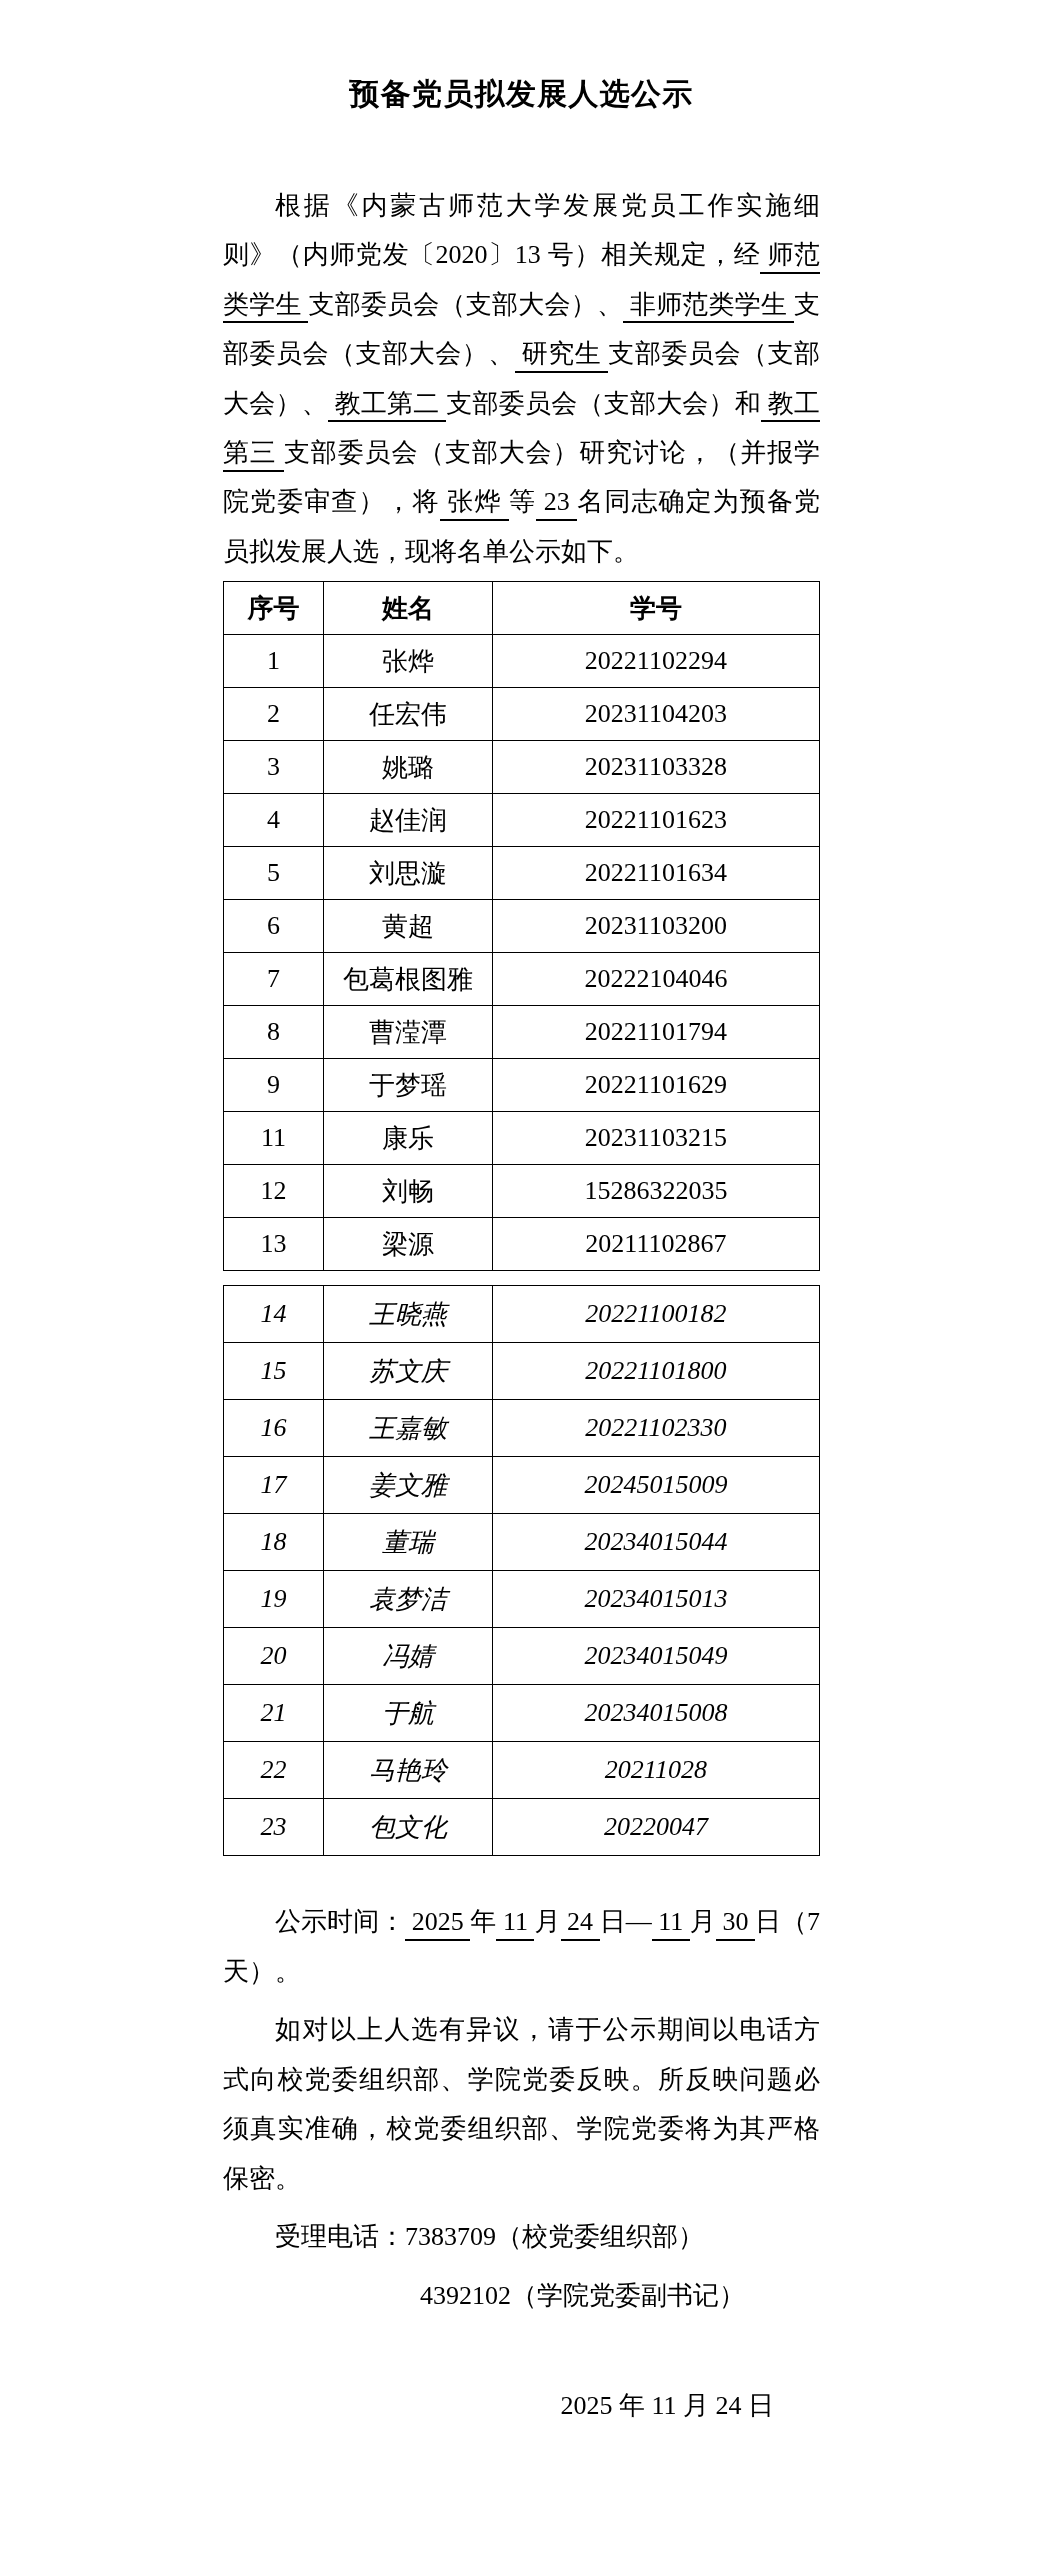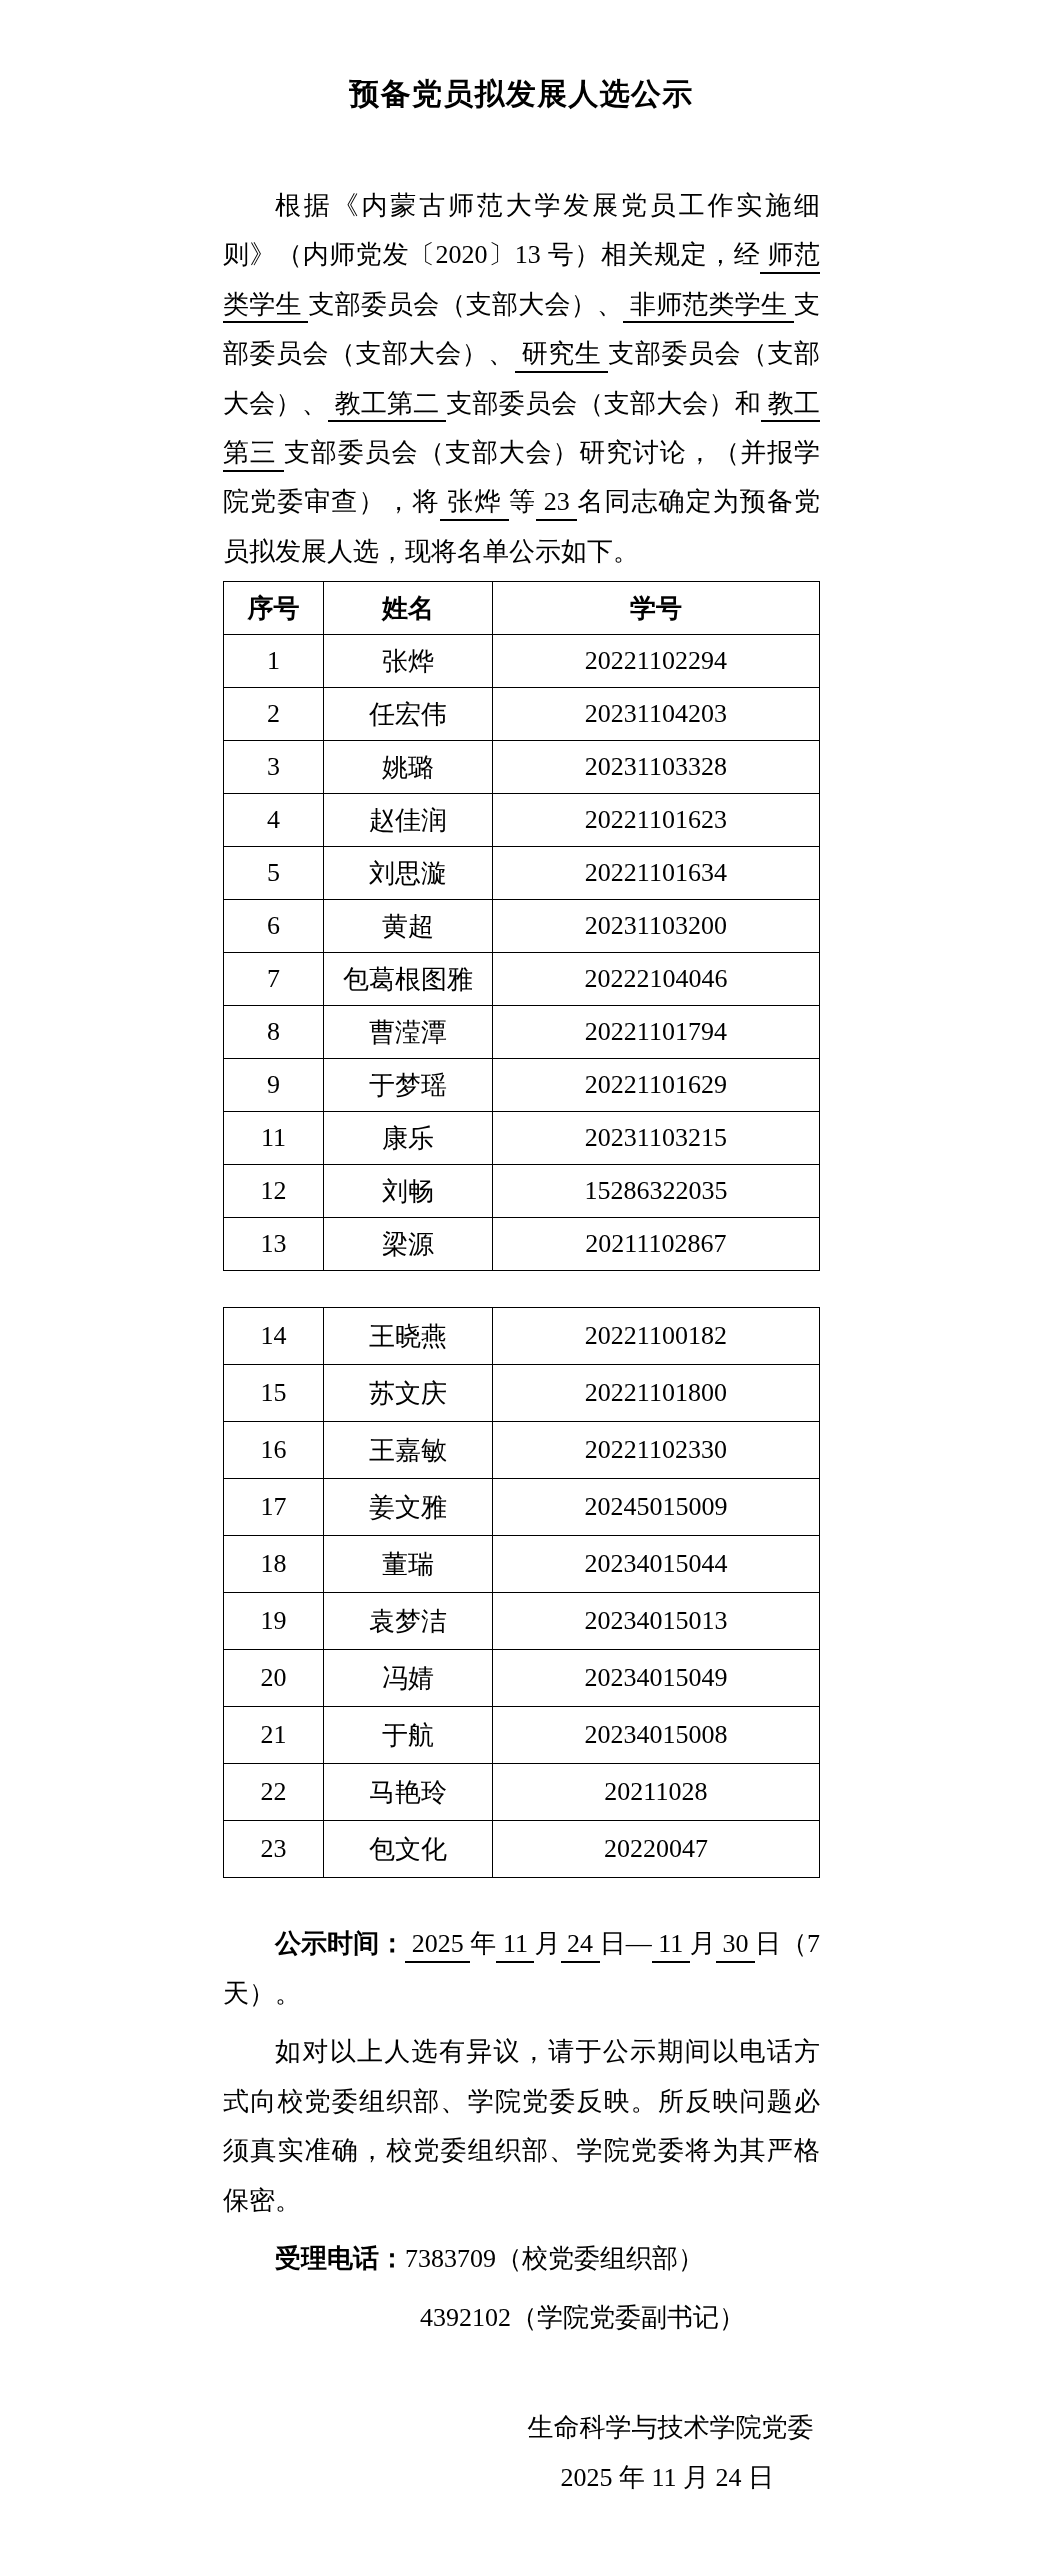--- a/index.html
+++ b/index.html
@@ -32,21 +32,21 @@
     line-height: 1.9;
     text-align: justify;
     word-break: break-all;
   }
   .indent { text-indent: 2em; }
   .ul {
     border-bottom: 2px solid #000;
     padding-bottom: 2.6px;
     white-space: pre-wrap;
   }
-  .b { font-weight: bold; }
+  .b { font-weight: normal; }
   table.roster {
     width: 100%;
     border-collapse: collapse;
     table-layout: fixed;
     margin: 0;
   }
   table.roster col.c1 { width: 16.8%; }
   table.roster col.c2 { width: 28.3%; }
   table.roster col.c3 { width: 54.9%; }
   table.roster th, table.roster td {
@@ -54,21 +54,21 @@
     text-align: center;
     vertical-align: middle;
     font-size: 26px;
     font-weight: normal;
     padding: 0;
     box-sizing: border-box;
   }
   table.roster th { font-weight: bold; }
   table.t1 { margin-top: 5.3px; }
   table.t1 th, table.t1 td { height: 53px; }
-  table.t2 { margin-top: 36px; }
+  table.t2 { margin-top: 14px; font-style: italic; }
   table.t2 td { height: 57px; }
   .notice-time { margin-top: 41px; }
   .objection { margin-top: 9.2px; }
   .phone-line1 { margin-top: 9.2px; text-indent: 2em; }
   .phone-line2 { margin-top: 9.2px; padding-left: 197px; }
   .signature { margin-top: 61px; text-align: right; }
   .signature p { margin: 0; font-size: 26px; line-height: 1.9; }
   .sig-org  { padding-right: 6.6px; }
   .sig-date { padding-right: 46px; }
 </style>
@@ -220,18 +220,17 @@
 
   <p class="para indent notice-time" id="notice-time-line"><span class="b">公示时间：</span><span class="ul"> 2025 </span><span>年</span><span class="ul"> 11 </span><span>月</span><span class="ul"> 24 </span><span>日—</span><span class="ul"> 11 </span><span>月</span><span class="ul"> 30 </span><span>日（7 天）。</span></p>
 
   <p class="para indent objection">如对以上人选有异议，请于公示期间以电话方式向校党委组织部、学院党委反映。所反映问题必须真实准确，校党委组织部、学院党委将为其严格保密。</p>
 
   <p class="para phone-line1"><span class="b">受理电话：</span><span>7383709（校党委组织部）</span></p>
 
   <p class="para phone-line2">4392102（学院党委副书记）</p>
 
   <div class="signature">
-    <p class="sig-org">生命科学与技术学院党委</p>
     <p class="sig-date">2025 年 11 月 24 日</p>
   </div>
 
 </div>
 
 
 </body></html>

